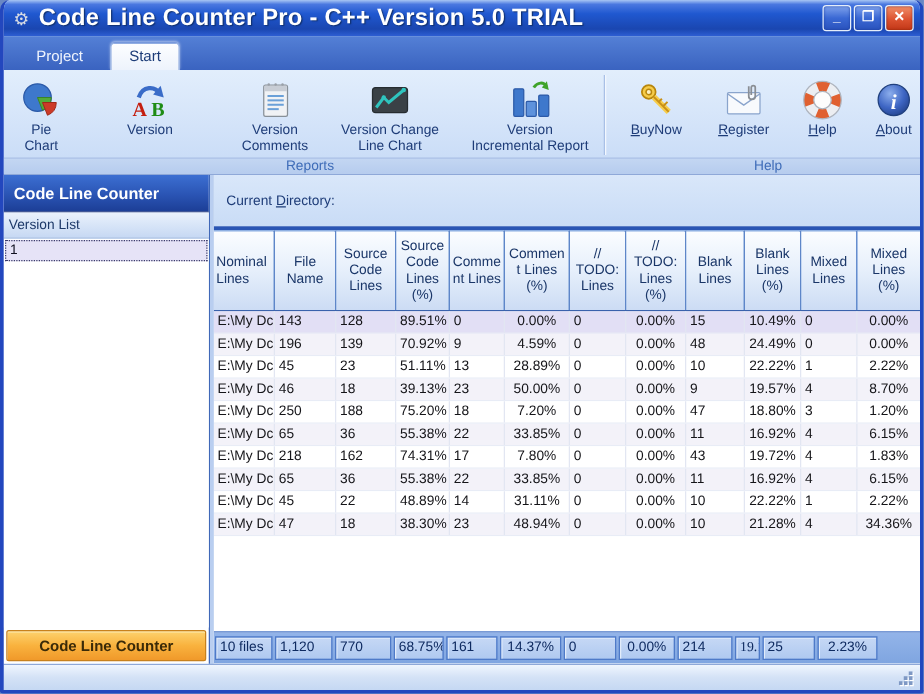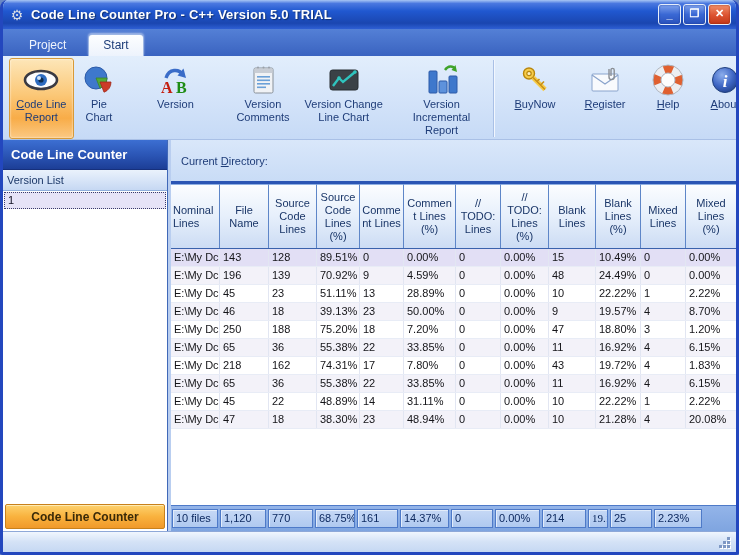--- a/index.html
+++ b/index.html
@@ -2,21 +2,21 @@
 <html><head>
 <meta charset="utf-8">
 <style>
   html,body{margin:0;padding:0;background:#6A88C4;font-family:"Liberation Sans",sans-serif;}
   .window{position:relative;width:733px;height:552px;border:3px solid #2347BE;border-top:none;
     border-radius:8px 8px 3px 3px;overflow:hidden;background:#CEDFF6;box-sizing:content-box;}
   
   .titlebar{height:29px;background:linear-gradient(180deg,#A8C6F4 0%,#4A78E0 12%,#2058D0 38%,#1A46B0 80%,#2E5FD4 100%);
     display:flex;align-items:center;padding:0 5px;border-radius:5px 5px 0 0;}
   .app-icon{width:18px;height:18px;font-size:14px;line-height:18px;text-align:center;color:#D9DDE4;margin-right:5px;}
-  .title-text{color:#fff;font-weight:bold;font-size:13px;flex:1;text-shadow:1px 1px 1px #10306E;letter-spacing:.2px;}
+  .title-text{color:#fff;font-weight:bold;font-size:19px;flex:1;text-shadow:1px 1px 1px #10306E;letter-spacing:.2px;}
   .winbtns{display:flex;gap:2px;}
   .winbtn{width:21px;height:19px;border-radius:3px;border:1px solid #E6EEFA;display:flex;align-items:center;justify-content:center;
     color:#fff;font-size:11px;font-weight:bold;background:linear-gradient(180deg,#7FA2EC 0%,#3A68D4 50%,#2A52BC 100%);box-shadow:inset 0 0 2px #1A3C9C;}
   .winbtn.close{background:linear-gradient(180deg,#F0906A 0%,#DC5230 55%,#C23818 100%);box-shadow:inset 0 0 2px #8C2008;}
   .winbtn .glyph{transform:translateY(-1px);}
   
   .tabbar{height:27px;background:linear-gradient(180deg,#5480D6 0%,#3A63C0 100%);display:flex;align-items:flex-end;padding-left:12px;gap:8px;}
   .tab{height:21px;line-height:21px;padding:0 14px;font-size:12px;color:#EFF4FD;cursor:default;}
   .tab.active{background:linear-gradient(180deg,#FDFEFF 0%,#EDF3FC 100%);color:#1C3C78;border-radius:4px 4px 0 0;
     border:1px solid #9DB6E4;border-bottom:none;box-shadow:0 -1px 2px rgba(255,255,255,.5);}
@@ -63,27 +63,27 @@
     background:linear-gradient(180deg,#FBFDFF 0%,#E6EFFB 50%,#CCDCF4 100%);
     display:flex;align-items:center;justify-content:center;text-align:center;font-size:11px;line-height:13px;color:#1A3668;
     overflow-wrap:anywhere;padding:1px 2px;overflow:hidden;}
   .th:first-child{justify-content:flex-start;text-align:left;}
   .tbody{flex:none;}
   .tr{display:flex;height:17px;border-bottom:1px solid #E8ECF6;background:#fff;}
   .tr.alt{background:#F3F2F9;}
   .tr.sel{background:#E2DFF5;}
   .td{flex:none;box-sizing:border-box;font-size:11px;line-height:16px;color:#141418;padding:0 3px;border-right:1px solid #E2E6F2;
     overflow:hidden;white-space:nowrap;}
-  .td.num{text-align:left;}
+  .td.num{text-align:center;}
   .tfiller{flex:1;background:#fff;}
   .tsum{height:25px;background:linear-gradient(180deg,#93B4E9 0%,#7FA5E0 100%);display:flex;align-items:center;padding-left:1px;flex:none;
     border-top:1px solid #4E7AC8;}
   .sum{flex:none;box-sizing:border-box;height:19px;line-height:17px;margin-right:2px;background:linear-gradient(180deg,#C6D8F5 0%,#AFC9F0 100%);
     border:1px solid #4E7AC8;box-shadow:inset 1px 1px 0 #E2ECFA;font-size:11px;color:#0E2A60;padding:0 3px;overflow:hidden;white-space:nowrap;}
-  .sum.num{text-align:left;}
+  .sum.num{text-align:center;}
   
   .statusbar{height:22px;background:linear-gradient(180deg,#F0F6FE 0%,#D4E2F6 45%,#C2D6F2 100%);border-top:1px solid #8EA8D8;
     display:flex;align-items:center;justify-content:flex-end;padding-right:4px;}
 </style>
 </head>
 <body>
 
 <div class="window">
 
   <div class="titlebar">
@@ -103,34 +103,20 @@
   </div>
 
   <div class="tabbar">
     <span class="tab">Project</span>
     <span class="tab active">Start</span>
   </div>
 
   <div class="ribbon">
     <div class="ribbon-main">
       <div class="rgroup reports">
-        <div class="rbtn selected" style="width:64px">
-          <span class="icon">
-            <svg width="36" height="24" viewBox="0 0 36 24">
-                <ellipse cx="18" cy="12" rx="16" ry="9" fill="#FCFCFC" stroke="#3A3A42" stroke-width="2.6"></ellipse>
-                <circle cx="18" cy="12" r="6" fill="#2E6CC0"></circle>
-                <circle cx="18" cy="12" r="2.6" fill="#0E2C4E"></circle>
-                <circle cx="16" cy="10" r="2" fill="#CFE4F8"></circle>
-              </svg>
-          </span>
-          <span class="lbl">
-              <span class="mn">Code Line</span>
-              <span>Report</span>
-            </span>
-        </div>
         <div class="rbtn" style="width:38px">
           <span class="icon">
             <svg width="32" height="32" viewBox="0 0 32 32">
                 <circle cx="13" cy="14" r="11" fill="#3E78CC" stroke="#2C5AA8"></circle>
                 <path d="M13 14 L24 14 A11 11 0 0 1 17 24.2 Z" fill="#52AA3A" stroke="#3A8428" stroke-width="0.8"></path>
                 <path d="M17 18 L28 18 A11 11 0 0 1 21 28.2 Z" fill="#CC3A28" stroke="#A02818" stroke-width="0.8"></path>
               </svg>
           </span>
           <span class="lbl">
               <span>Pie</span>
@@ -428,21 +414,21 @@
               <div class="td" style="width: 49px;">47</div>
               <div class="td" style="width: 48px;">18</div>
               <div class="td num" style="width: 43px;">38.30%</div>
               <div class="td" style="width: 44px;">23</div>
               <div class="td num" style="width: 52px;">48.94%</div>
               <div class="td" style="width: 45px;">0</div>
               <div class="td num" style="width: 48px;">0.00%</div>
               <div class="td" style="width: 47px;">10</div>
               <div class="td num" style="width: 45px;">21.28%</div>
               <div class="td" style="width: 45px;">4</div>
-              <div class="td num" style="width: 51px;">20.08%</div>
+              <div class="td num" style="width: 51px;">34.36%</div>
             </div>
           </div>
         <div class="tfiller"></div>
         <div class="tsum">
             <div class="sum" style="width: 46px;">10 files</div>
             <div class="sum" style="width: 46px;">1,120</div>
             <div class="sum" style="width: 45px;">770</div>
             <div class="sum num" style="width: 40px;">68.75%</div>
             <div class="sum" style="width: 41px;">161</div>
             <div class="sum num" style="width: 49px;">14.37%</div>

